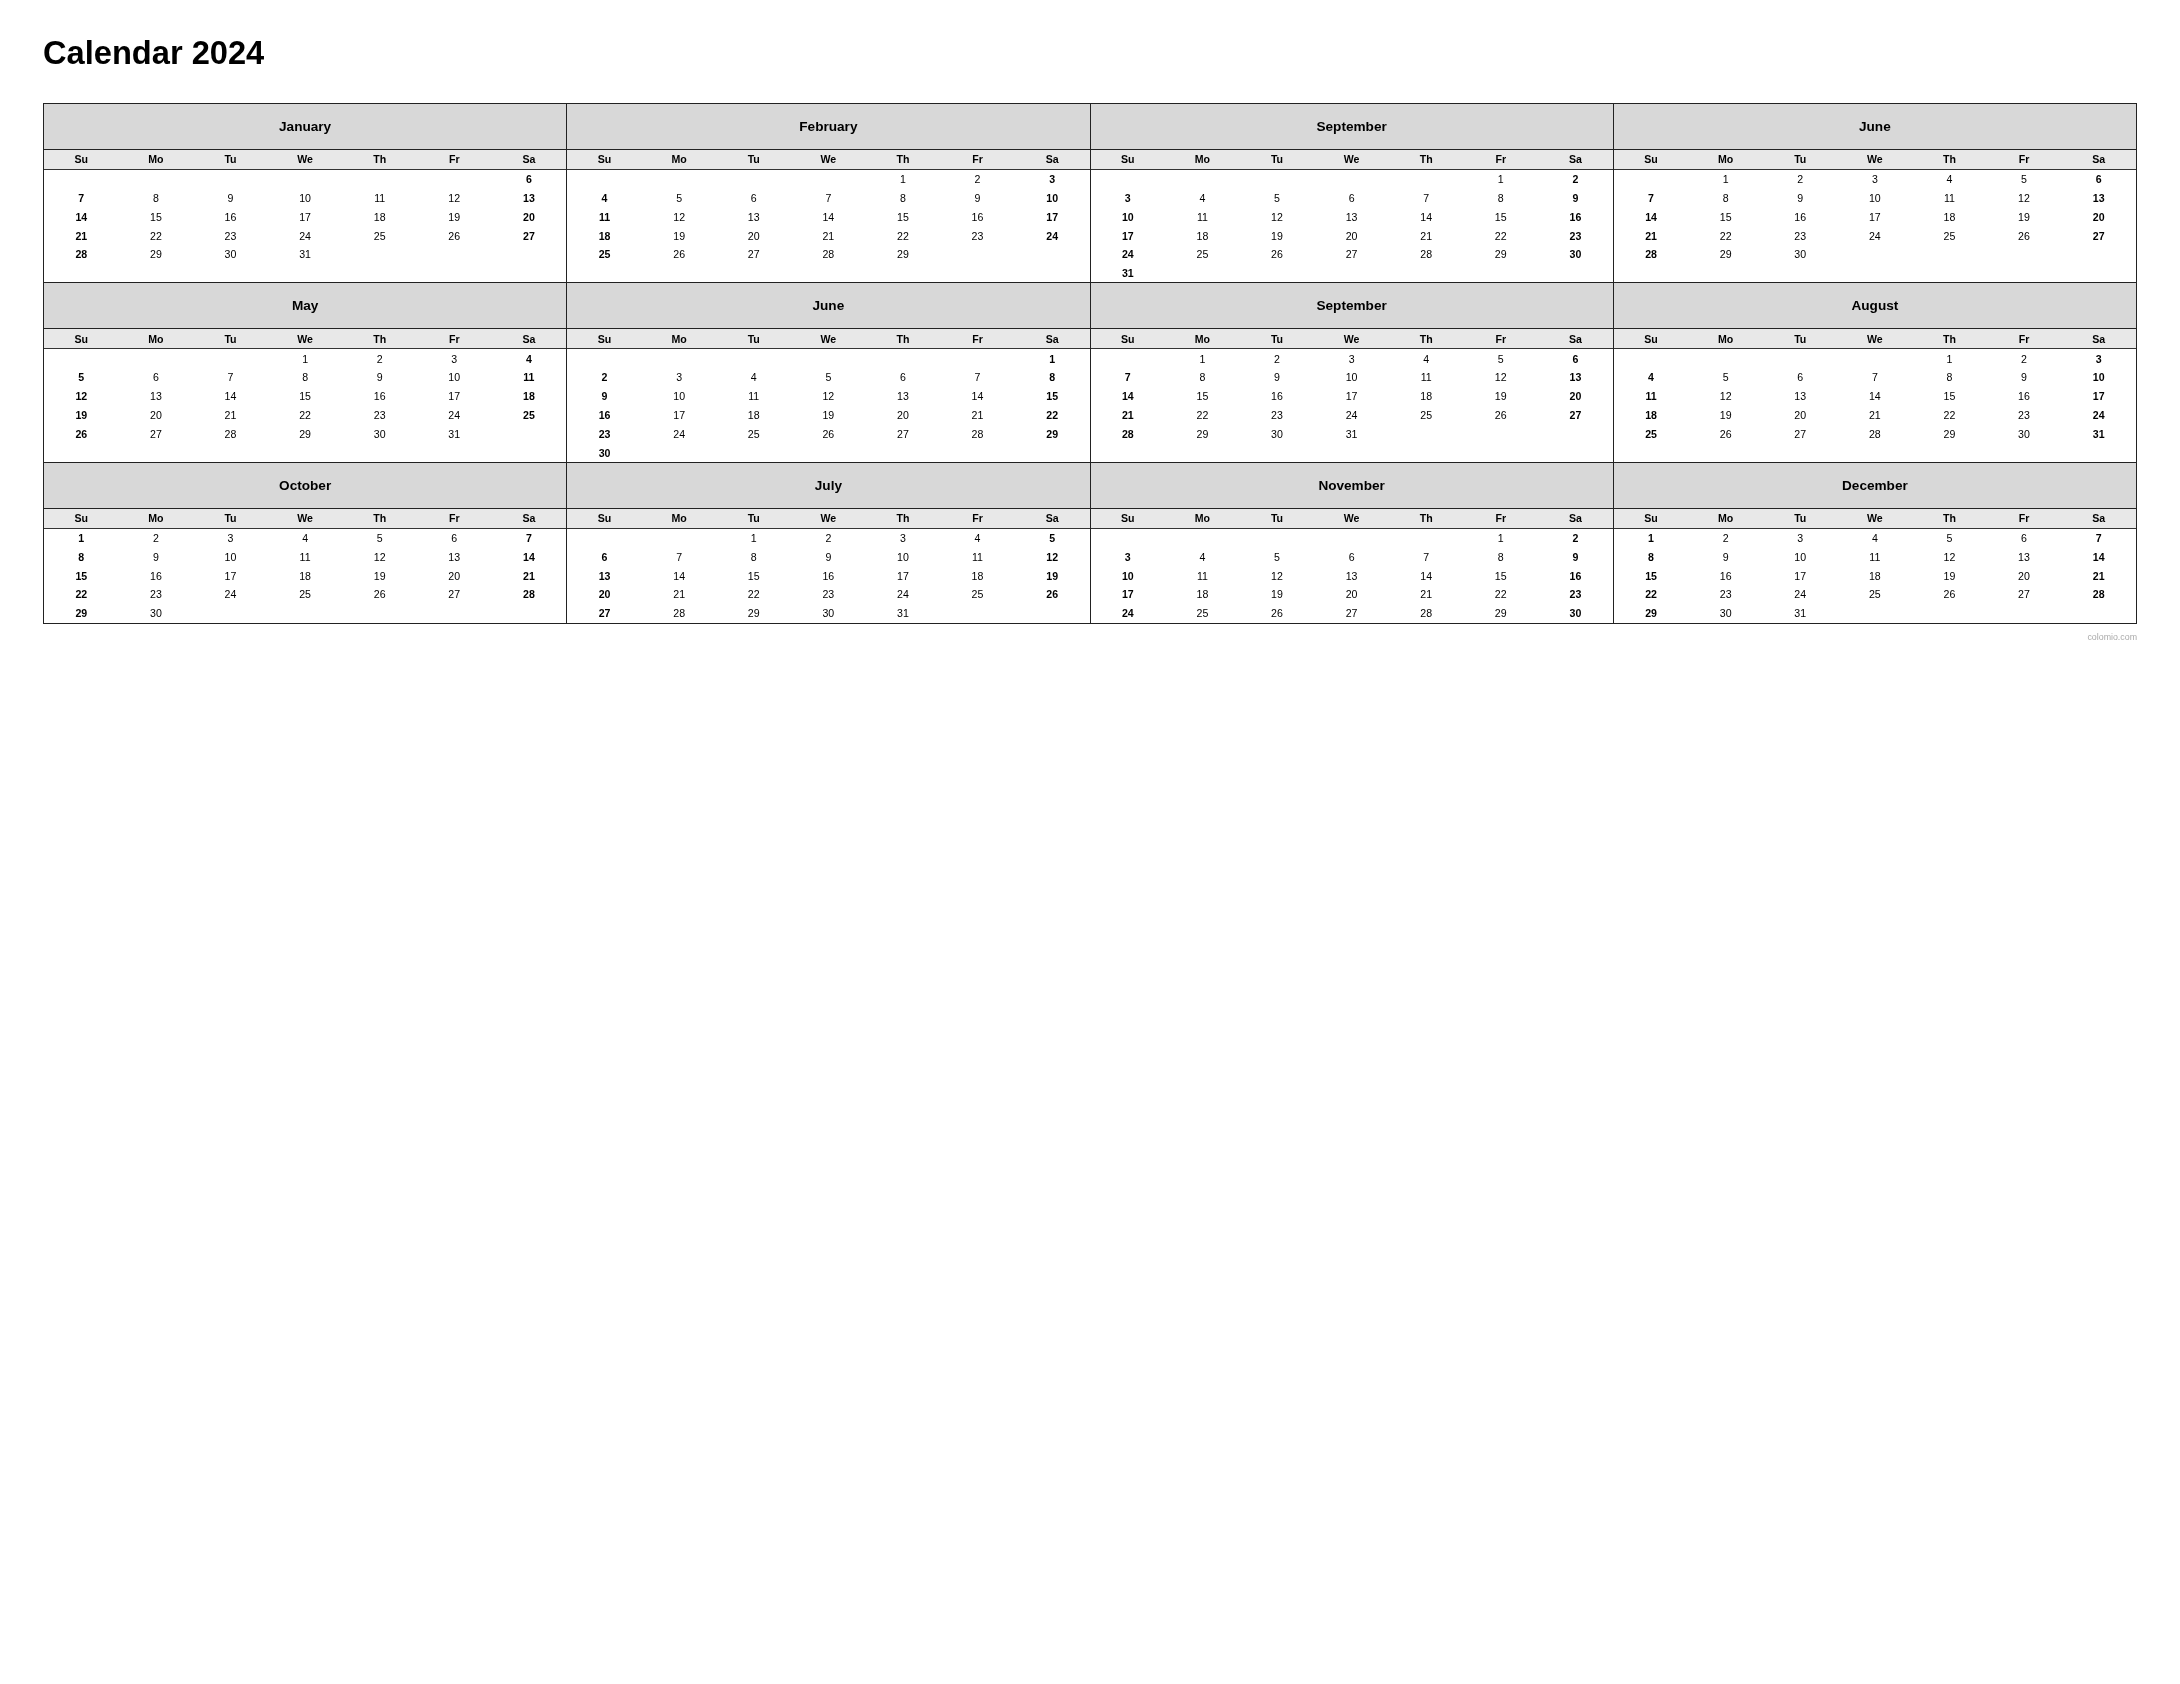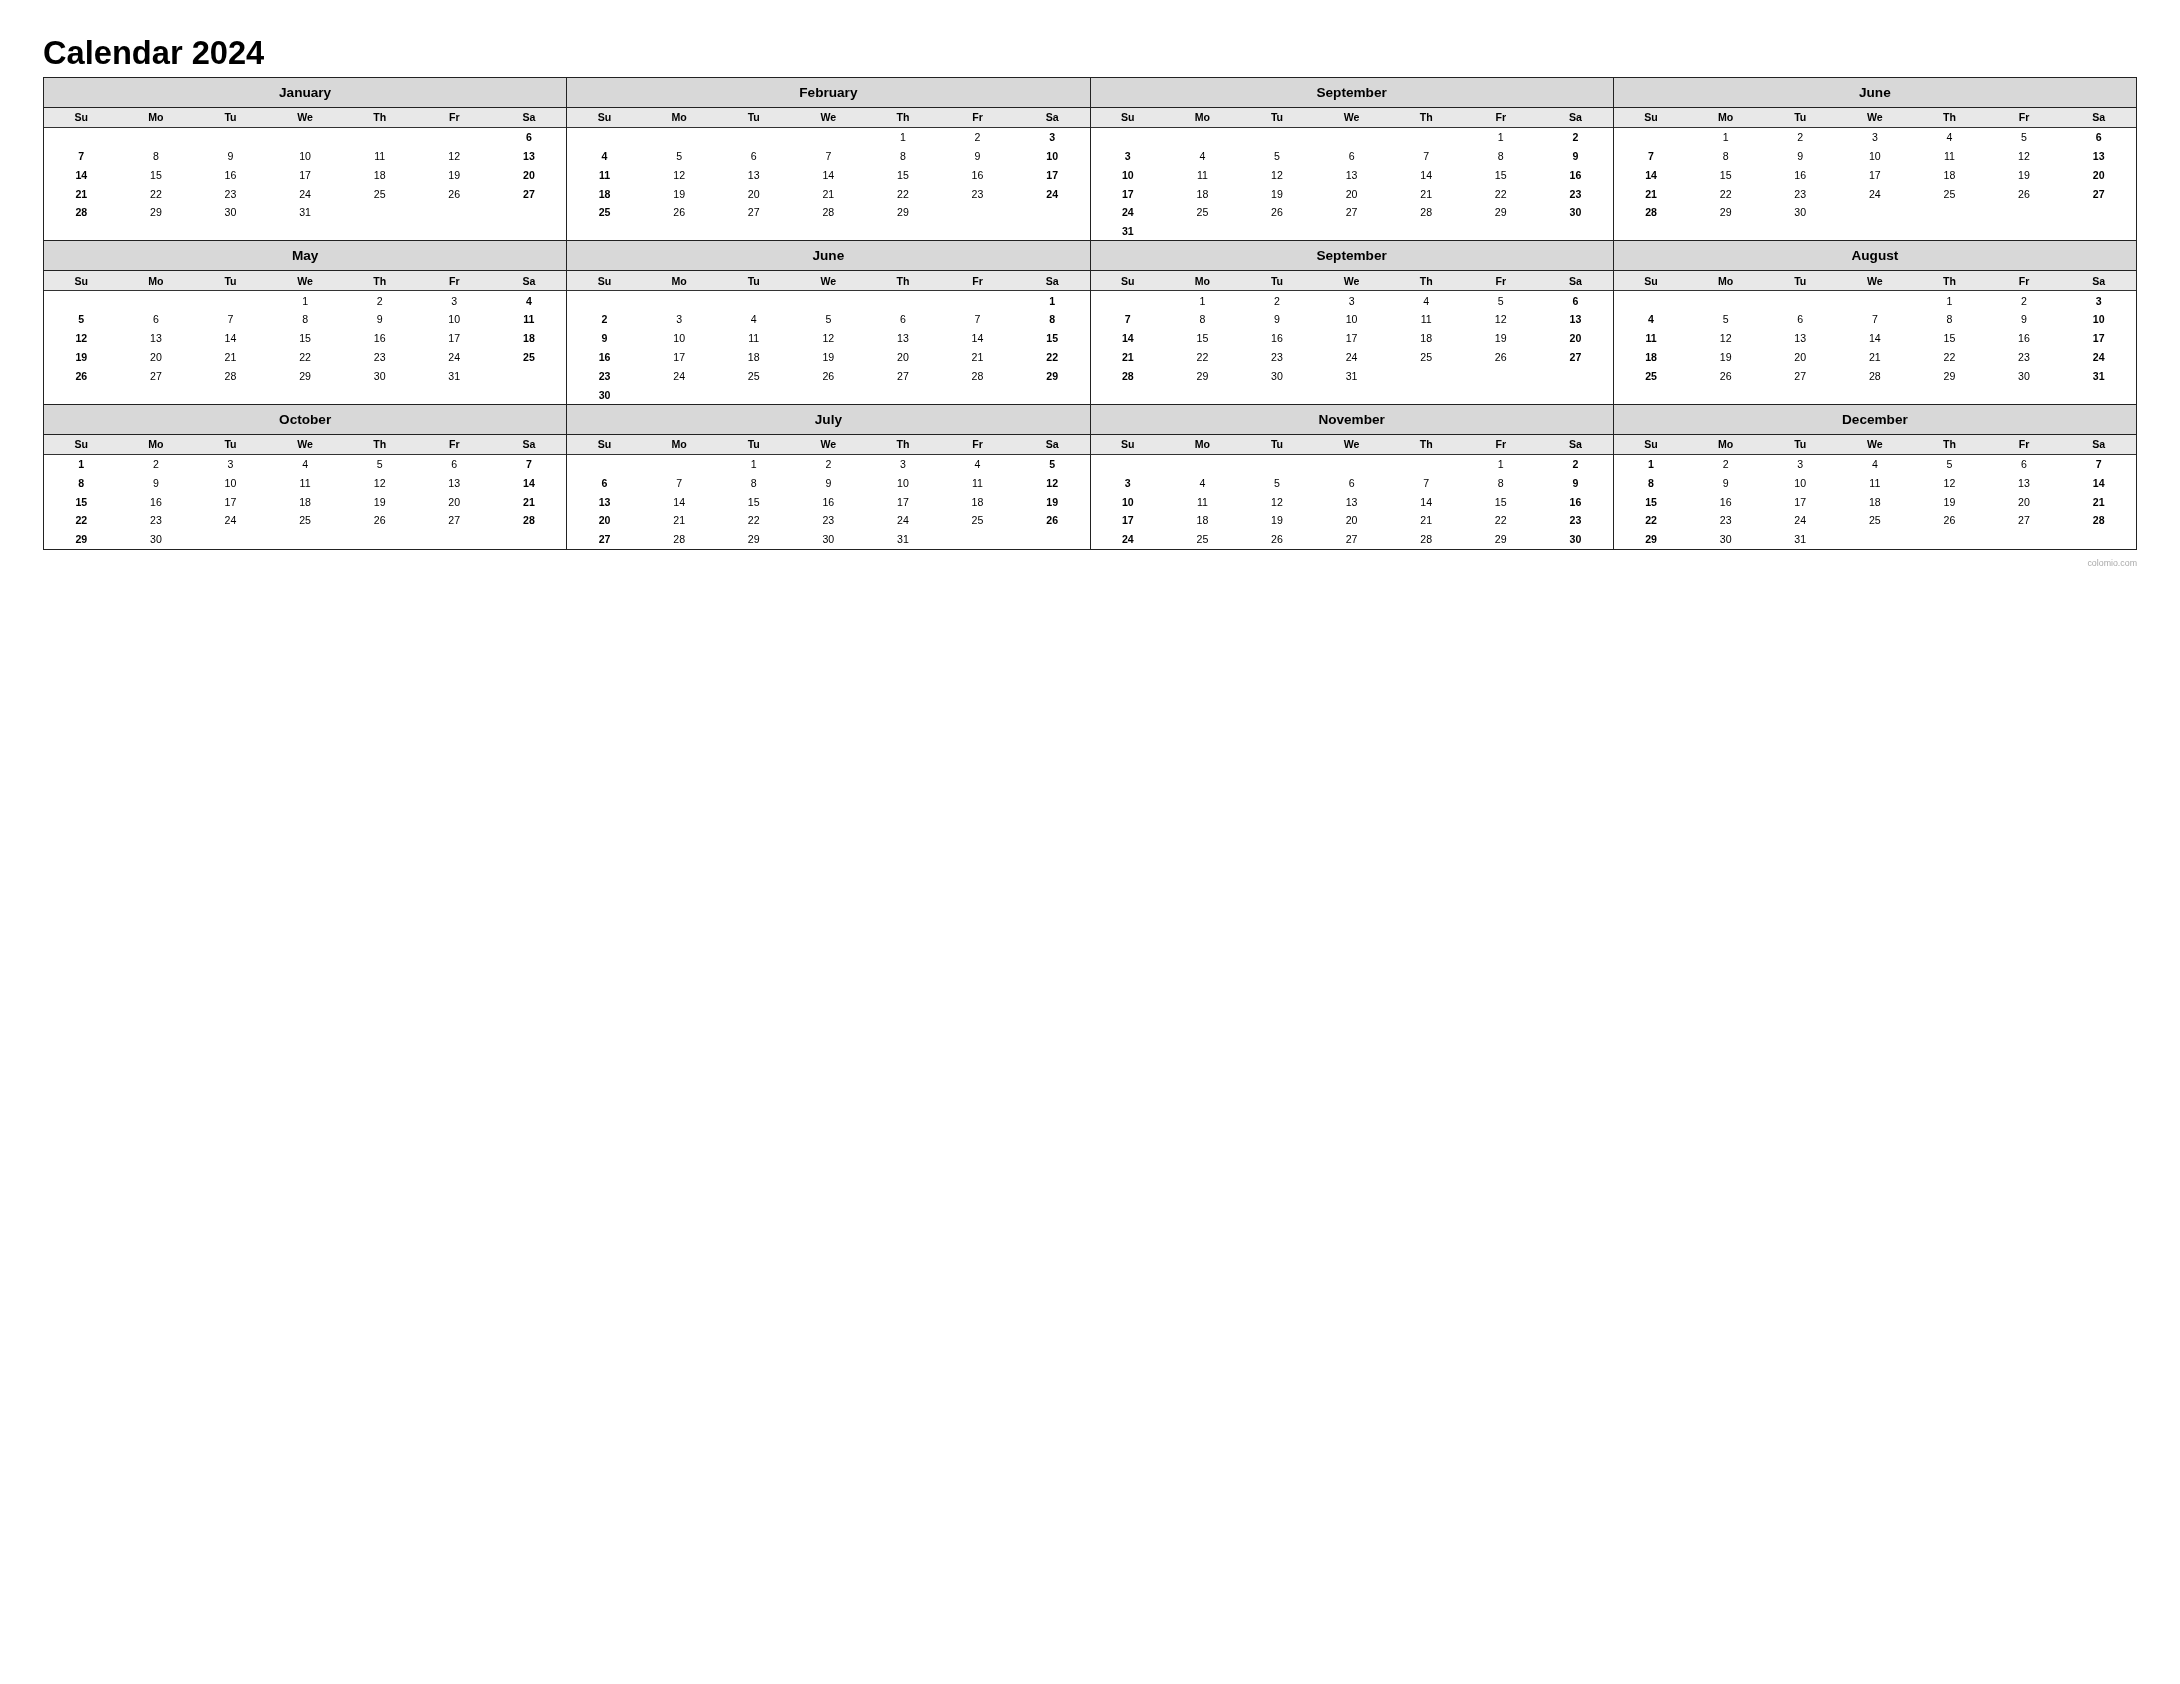--- a/index.html
+++ b/index.html
@@ -4,39 +4,39 @@
   <style>
     * { box-sizing: border-box; margin: 0; padding: 0; }
     body {
       background: #fff;
       font-family: Arial, sans-serif;
       padding: 34px 43px;
     }
     h1 {
       font-size: 2.4em;
       font-weight: 900;
-      margin-bottom: 5px;
+      margin-bottom: 31px;
       color: #000;
     }
     .calendar-grid {
       display: grid;
       grid-template-columns: repeat(4, 1fr);
       gap: 0;
       border-top: 1.7px solid #222;
       border-left: 1.7px solid #222;
     }
     .month-block {
       border-right: 1.7px solid #222;
       border-bottom: 1.7px solid #222;
     }
     .month-title {
       text-align: center;
       font-weight: bold;
       font-size: 1em;
-      padding: 7px 0;
+      padding: 15px 0;
       background: #d8d8d8;
       border-bottom: 0.9px solid #222;
     }
     .month-table {
       width: 100%;
       border-collapse: collapse;
       table-layout: fixed;
     }
     .month-table th {
       text-align: center;

